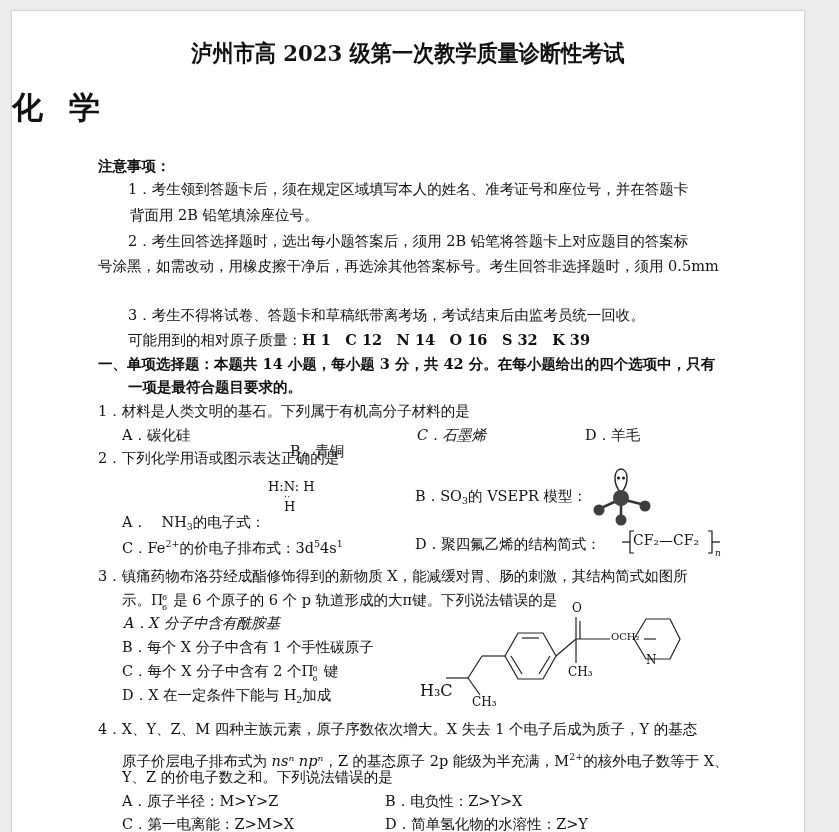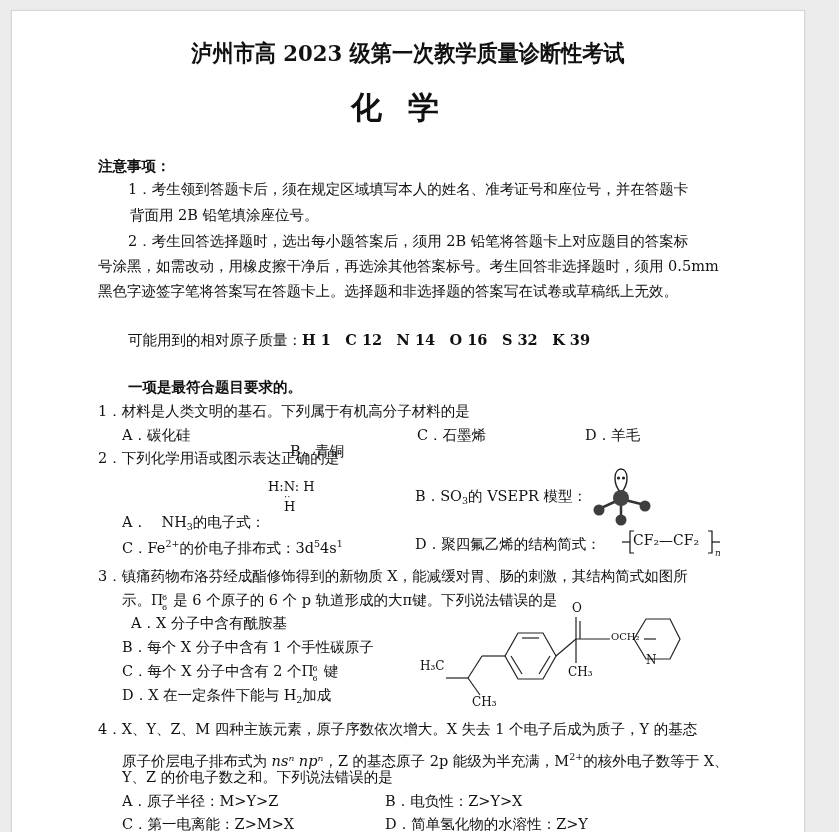--- a/index.html
+++ b/index.html
@@ -17,21 +17,21 @@
     border: 1px solid #d6d6d6;
     box-shadow: 0 0 2px rgba(0,0,0,0.06);
   }
   .abs { position: absolute; white-space: nowrap; }
   .title {
     left: 0; width: 792px; top: 27px; text-align: center;
     font-size: 23px; font-weight: bold; letter-spacing: 0px;
     transform: scaleX(0.92);
   }
   .subject {
-    left: 0; width: 792px; top: 76px; text-align: center;
+    left: 0; width: 792px; top: 76px; 
     font-size: 31px; letter-spacing: 26px; font-weight: bold;
     font-family: "DejaVu Sans", "Liberation Sans", sans-serif;
   }
   .line { font-size: 14.5px; line-height: 24px; }
   .bold { font-weight: bold; }
   .sub { font-size: 9.5px; vertical-align: -3px; }
   .sup { font-size: 9.5px; vertical-align: 6px; }
   .pi { display: inline-block; position: relative; font-size: 14px; margin-right: 10px; }
   .pi .s1 { position: absolute; left: 11px; top: -2px; font-size: 8px; }
   .pi .s2 { position: absolute; left: 11px; top: 8px; font-size: 8px; }
@@ -43,31 +43,32 @@
 <div class="page">
 
   <div class="abs title">泸州市高 2023 级第一次教学质量诊断性考试</div>
   <div class="abs subject">化学</div>
 
   <div class="abs line bold" style="left:86px;top:143px;">注意事项：</div>
   <div class="abs line" style="left:116px;top:166px;">1．考生领到答题卡后，须在规定区域填写本人的姓名、准考证号和座位号，并在答题卡</div>
   <div class="abs line" style="left:86px;top:192px;margin-left:32px;">背面用 2B 铅笔填涂座位号。</div>
   <div class="abs line" style="left:116px;top:218px;">2．考生回答选择题时，选出每小题答案后，须用 2B 铅笔将答题卡上对应题目的答案标</div>
   <div class="abs line" style="left:86px;top:243px;">号涂黑，如需改动，用橡皮擦干净后，再选涂其他答案标号。考生回答非选择题时，须用 0.5mm</div>
-  <div class="abs line" style="left:86px;top:268px;">黑色字迹签字笔将答案写在答题卡上。选择题和非选择题的答案写在试卷或草稿纸上无效。</div>
+  <div class="abs line" style="left:116px;top:292px;">3．考生不得将试卷、答题卡和草稿纸带离考场，考试结束后由监考员统一回收。</div>
   <div class="abs line" style="left:116px;top:317px;">
     <span>可能用到的相对原子质量：</span><span class="bold">H 1　C 12　N 14　O 16　S 32　K 39</span>
   </div>
 
+  <div class="abs line bold" style="left:86px;top:341px;">一、单项选择题：本题共 14 小题，每小题 3 分，共 42 分。在每小题给出的四个选项中，只有</div>
   <div class="abs line bold" style="left:116px;top:364px;">一项是最符合题目要求的。</div>
 
   <div class="abs line" style="left:86px;top:388px;">1．材料是人类文明的基石。下列属于有机高分子材料的是</div>
   <div class="abs line" style="left:110px;top:412px;">A．碳化硅</div>
   <div class="abs line" style="left:278px;top:428px;">B．青铜</div>
-  <div class="abs line" style="left:405px;top:412px;">C．石墨烯</div>
+  <div class="abs line" style="left:405px;top:412px;font-style:italic;">C．石墨烯</div>
   <div class="abs line" style="left:573px;top:412px;">D．羊毛</div>
 
   <div class="abs line" style="left:86px;top:435px;">2．下列化学用语或图示表达正确的是</div>
 
   <div class="abs line" style="left:110px;top:473px;margin-top:26px;">
     <span>A．　NH</span><span class="sub">3</span><span>的电子式：</span>
   </div>
   <div class="abs" style="left:256px;top:469px;font-size:13px;line-height:14px;">
     <div>H:N: H</div>
     <div style="padding-left:16px;line-height:6px;font-size:10px;">··</div>
@@ -104,21 +105,21 @@
       <line x1="92" y1="14" x2="100" y2="14" stroke="#111" stroke-width="1.2"></line>
     </svg>
     <span style="position:absolute;left:13px;top:4px;white-space:nowrap;">CF₂—CF₂</span>
     <span style="position:absolute;left:95px;top:20px;font-size:9px;font-style:italic;">n</span>
   </div>
 
   <div class="abs line" style="left:86px;top:553px;">3．镇痛药物布洛芬经成酯修饰得到的新物质 X，能减缓对胃、肠的刺激，其结构简式如图所</div>
   <div class="abs line" style="left:110px;top:577px;">
     <span>示。</span><span class="pi"><span>Π</span><span class="s1">6</span><span class="s2">6</span></span><span>是 6 个原子的 6 个 p 轨道形成的大π键。下列说法错误的是</span>
   </div>
-  <div class="abs line" style="left:119px;top:600px;">A．X 分子中含有酰胺基</div>
+  <div class="abs line" style="left:112px;top:600px;font-style:italic;">A．X 分子中含有酰胺基</div>
   <div class="abs line" style="left:110px;top:624px;">B．每个 X 分子中含有 1 个手性碳原子</div>
   <div class="abs line" style="left:110px;top:648px;">
     <span>C．每个 X 分子中含有 2 个</span><span class="pi"><span>Π</span><span class="s1">6</span><span class="s2">6</span></span><span>键</span>
   </div>
   <div class="abs line" style="left:110px;top:672px;">
     <span>D．X 在一定条件下能与 H</span><span class="sub">2</span><span>加成</span>
   </div>
 
   <div class="abs mol" style="left:400px;top:598px;width:270px;height:100px;">
     <svg width="270" height="100" viewBox="0 0 270 100" style="position:absolute;left:0;top:0;">
@@ -141,21 +142,21 @@
         <line x1="168" y1="30" x2="168" y2="12"></line>
         <line x1="164" y1="30" x2="198" y2="30"></line>
 
         <line x1="232" y1="30" x2="244" y2="30"></line>
         <polygon points="244,30 256,10 280,10 290,30 280,50 256,50" transform="translate(-22,0)"></polygon>
       </g>
     </svg>
     <span style="position:absolute;left:160px;top:-8px;font-size:12px;">O</span>
     <span style="position:absolute;left:199px;top:22px;font-size:10px;">OCH₂</span>
     <span style="position:absolute;left:234px;top:44px;font-size:12px;">N</span>
-    <span style="position:absolute;left:8px;top:50px;font-size:12px;">H₃C</span>
+    <span style="position:absolute;left:8px;top:72px;font-size:16px;">H₃C</span>
     <span style="position:absolute;left:156px;top:56px;font-size:12px;">CH₃</span>
     <span style="position:absolute;left:60px;top:86px;font-size:12px;">CH₃</span>
   </div>
 
   <div class="abs line" style="left:86px;top:706px;">4．X、Y、Z、M 四种主族元素，原子序数依次增大。X 失去 1 个电子后成为质子，Y 的基态</div>
   <div class="abs line" style="left:110px;top:734px;">
     <span>原子价层电子排布式为 </span><span style="font-style:italic;">nsⁿ npⁿ</span><span>，Z 的基态原子 2p 能级为半充满，M</span><span class="sup">2+</span><span>的核外电子数等于 X、</span>
   </div>
   <div class="abs line" style="left:110px;top:754px;">Y、Z 的价电子数之和。下列说法错误的是</div>
   <div class="abs line" style="left:373px;top:778px;">B．电负性：Z&gt;Y&gt;X</div>

